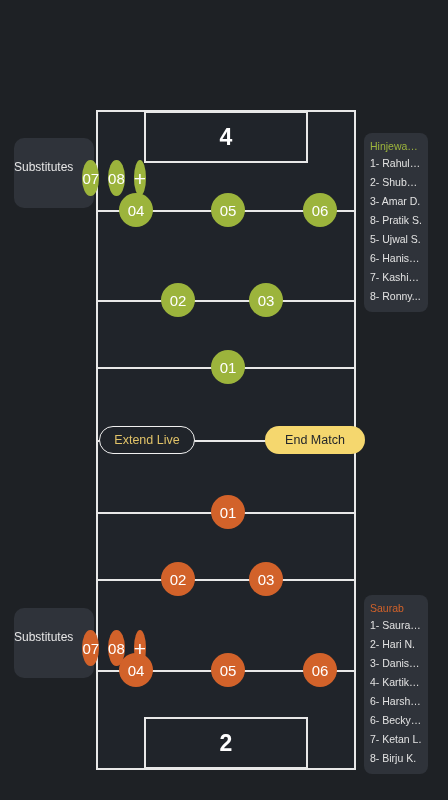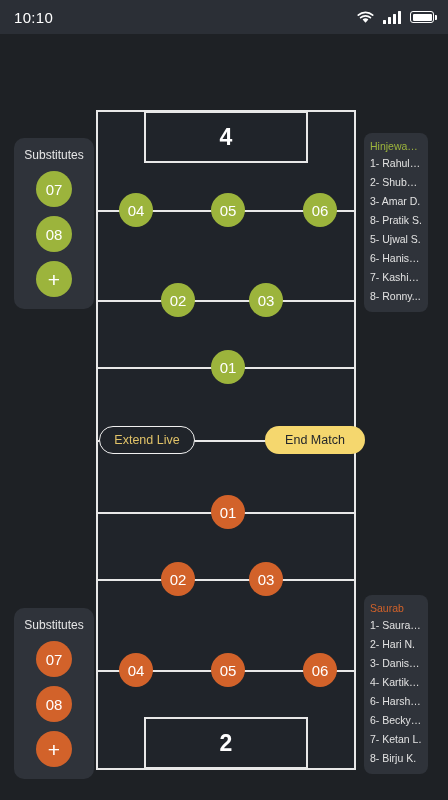--- a/index.html
+++ b/index.html
@@ -60,22 +60,22 @@
     color: #fff; font-size: 15px; transform: translate(-50%, -50%);
     cursor: pointer;
   }
   .tk-green { background: #9cb43c; }
   .tk-orange { background: #d2622a; }
 
   
   .subs {
     position: absolute; left: 14px; width: 80px;
     background: #2f333a; border-radius: 10px;
-    padding: 10px 0 12px; display: flex; flex-direction: column;
-    align-items: center; gap: 9px;
+    padding: 22px 0 12px; display: flex; 
+    align-items: flex-start; gap: 9px;
   }
   .subs-title { color: #e6e6e6; font-size: 12px; }
   .sub-chip {
     width: 36px; height: 36px; border-radius: 50%;
     display: flex; align-items: center; justify-content: center;
     color: #fff; font-size: 15px; cursor: pointer;
   }
   .sub-chip.plus { font-size: 21px; line-height: 1; }
 
   
@@ -113,39 +113,20 @@
   }
   .pill-end {
     left: 265px; width: 100px; background: #f5d76e; color: #23262b;
   }
 </style>
 </head>
 <body>
 
 <div id="app">
 
-  <div class="statusbar">
-    <span class="status-time">10:10</span>
-    <span class="status-icons">
-      <svg class="wifi" width="17" height="13" viewBox="0 0 17 13">
-        <path d="M8.5 11.8 L5.6 8.6 a4.4 4.4 0 0 1 5.8 0 Z" fill="#fff"></path>
-        <path d="M3.6 6.7 a7.2 7.2 0 0 1 9.8 0" stroke="#fff" stroke-width="1.7" fill="none" stroke-linecap="round"></path>
-        <path d="M1.3 4.2 a10.6 10.6 0 0 1 14.4 0" stroke="#fff" stroke-width="1.7" fill="none" stroke-linecap="round"></path>
-      </svg>
-      <span class="bars">
-        <i></i>
-          <i></i>
-          <i></i>
-          <i></i>
-      </span>
-      <span class="batt">
-          <i></i>
-        </span>
-    </span>
-  </div>
 
 
   <div class="pitch">
     <div class="goalbox" style="top:-1px">
       <span class="score">4</span>
     </div>
     <div class="hline" style="top:98px"></div>
     <div class="hline" style="top:188px"></div>
     <div class="hline" style="top:255px"></div>
     <div class="hline" style="top:328px"></div>

